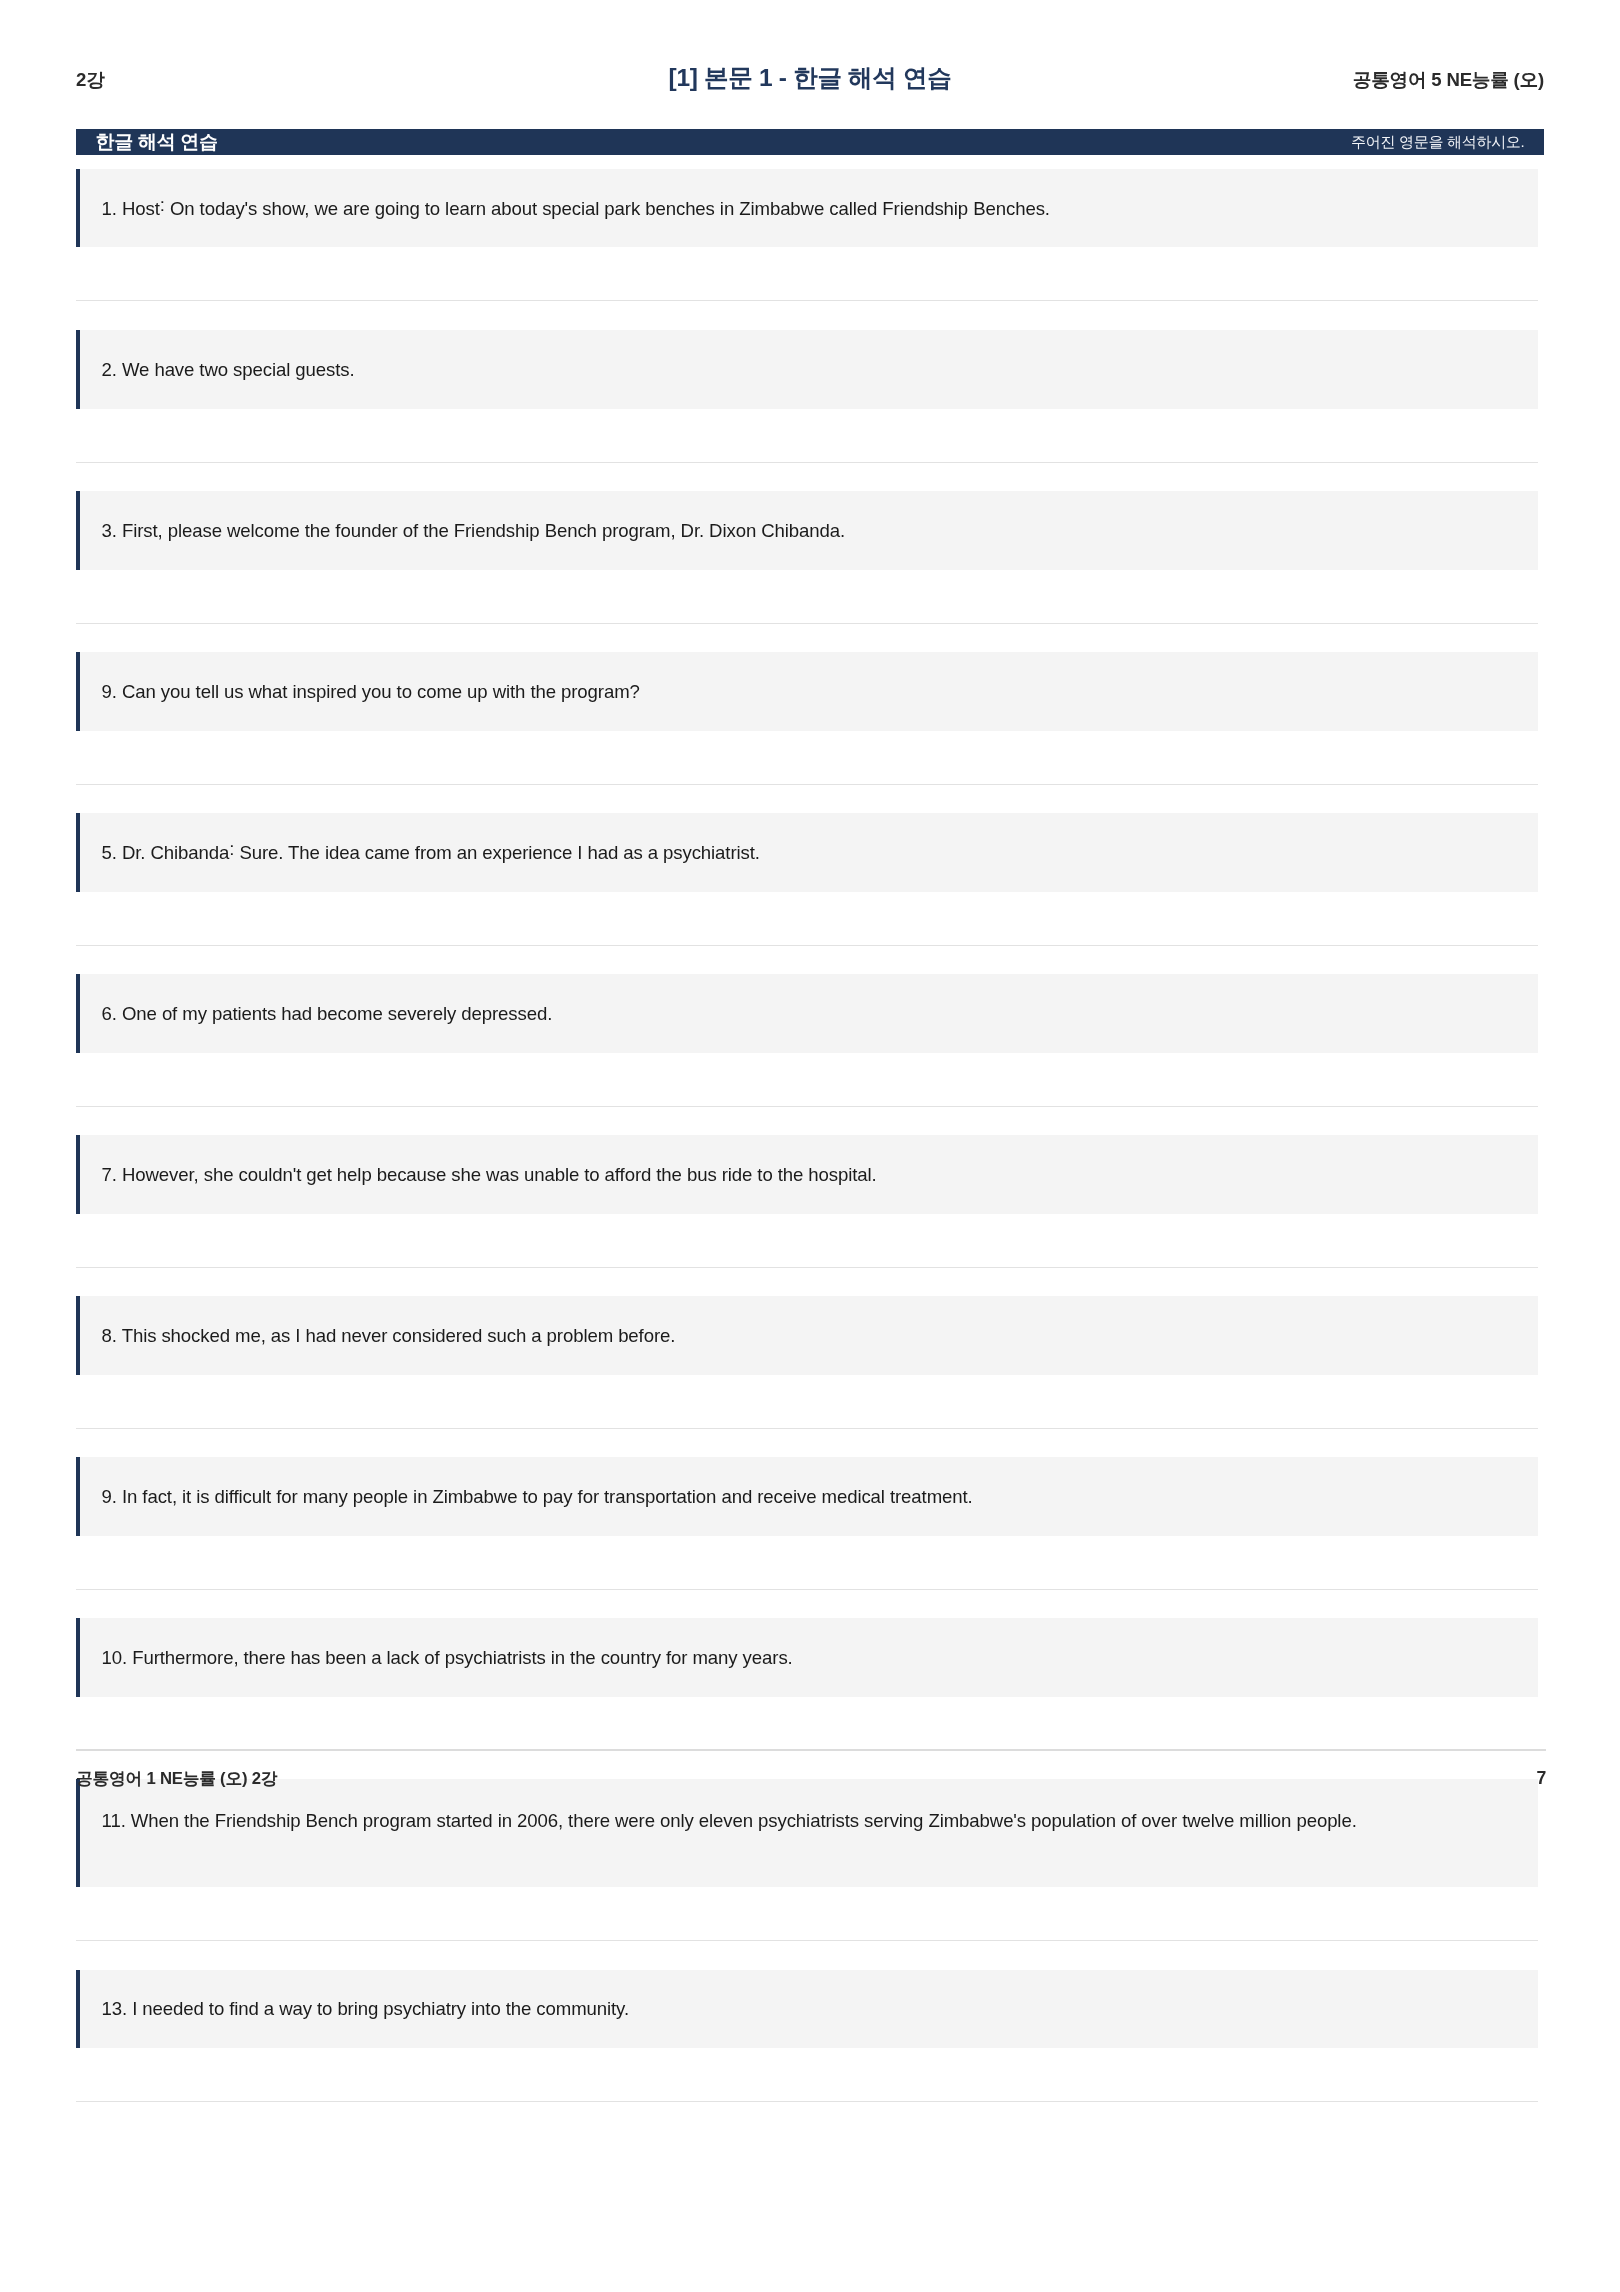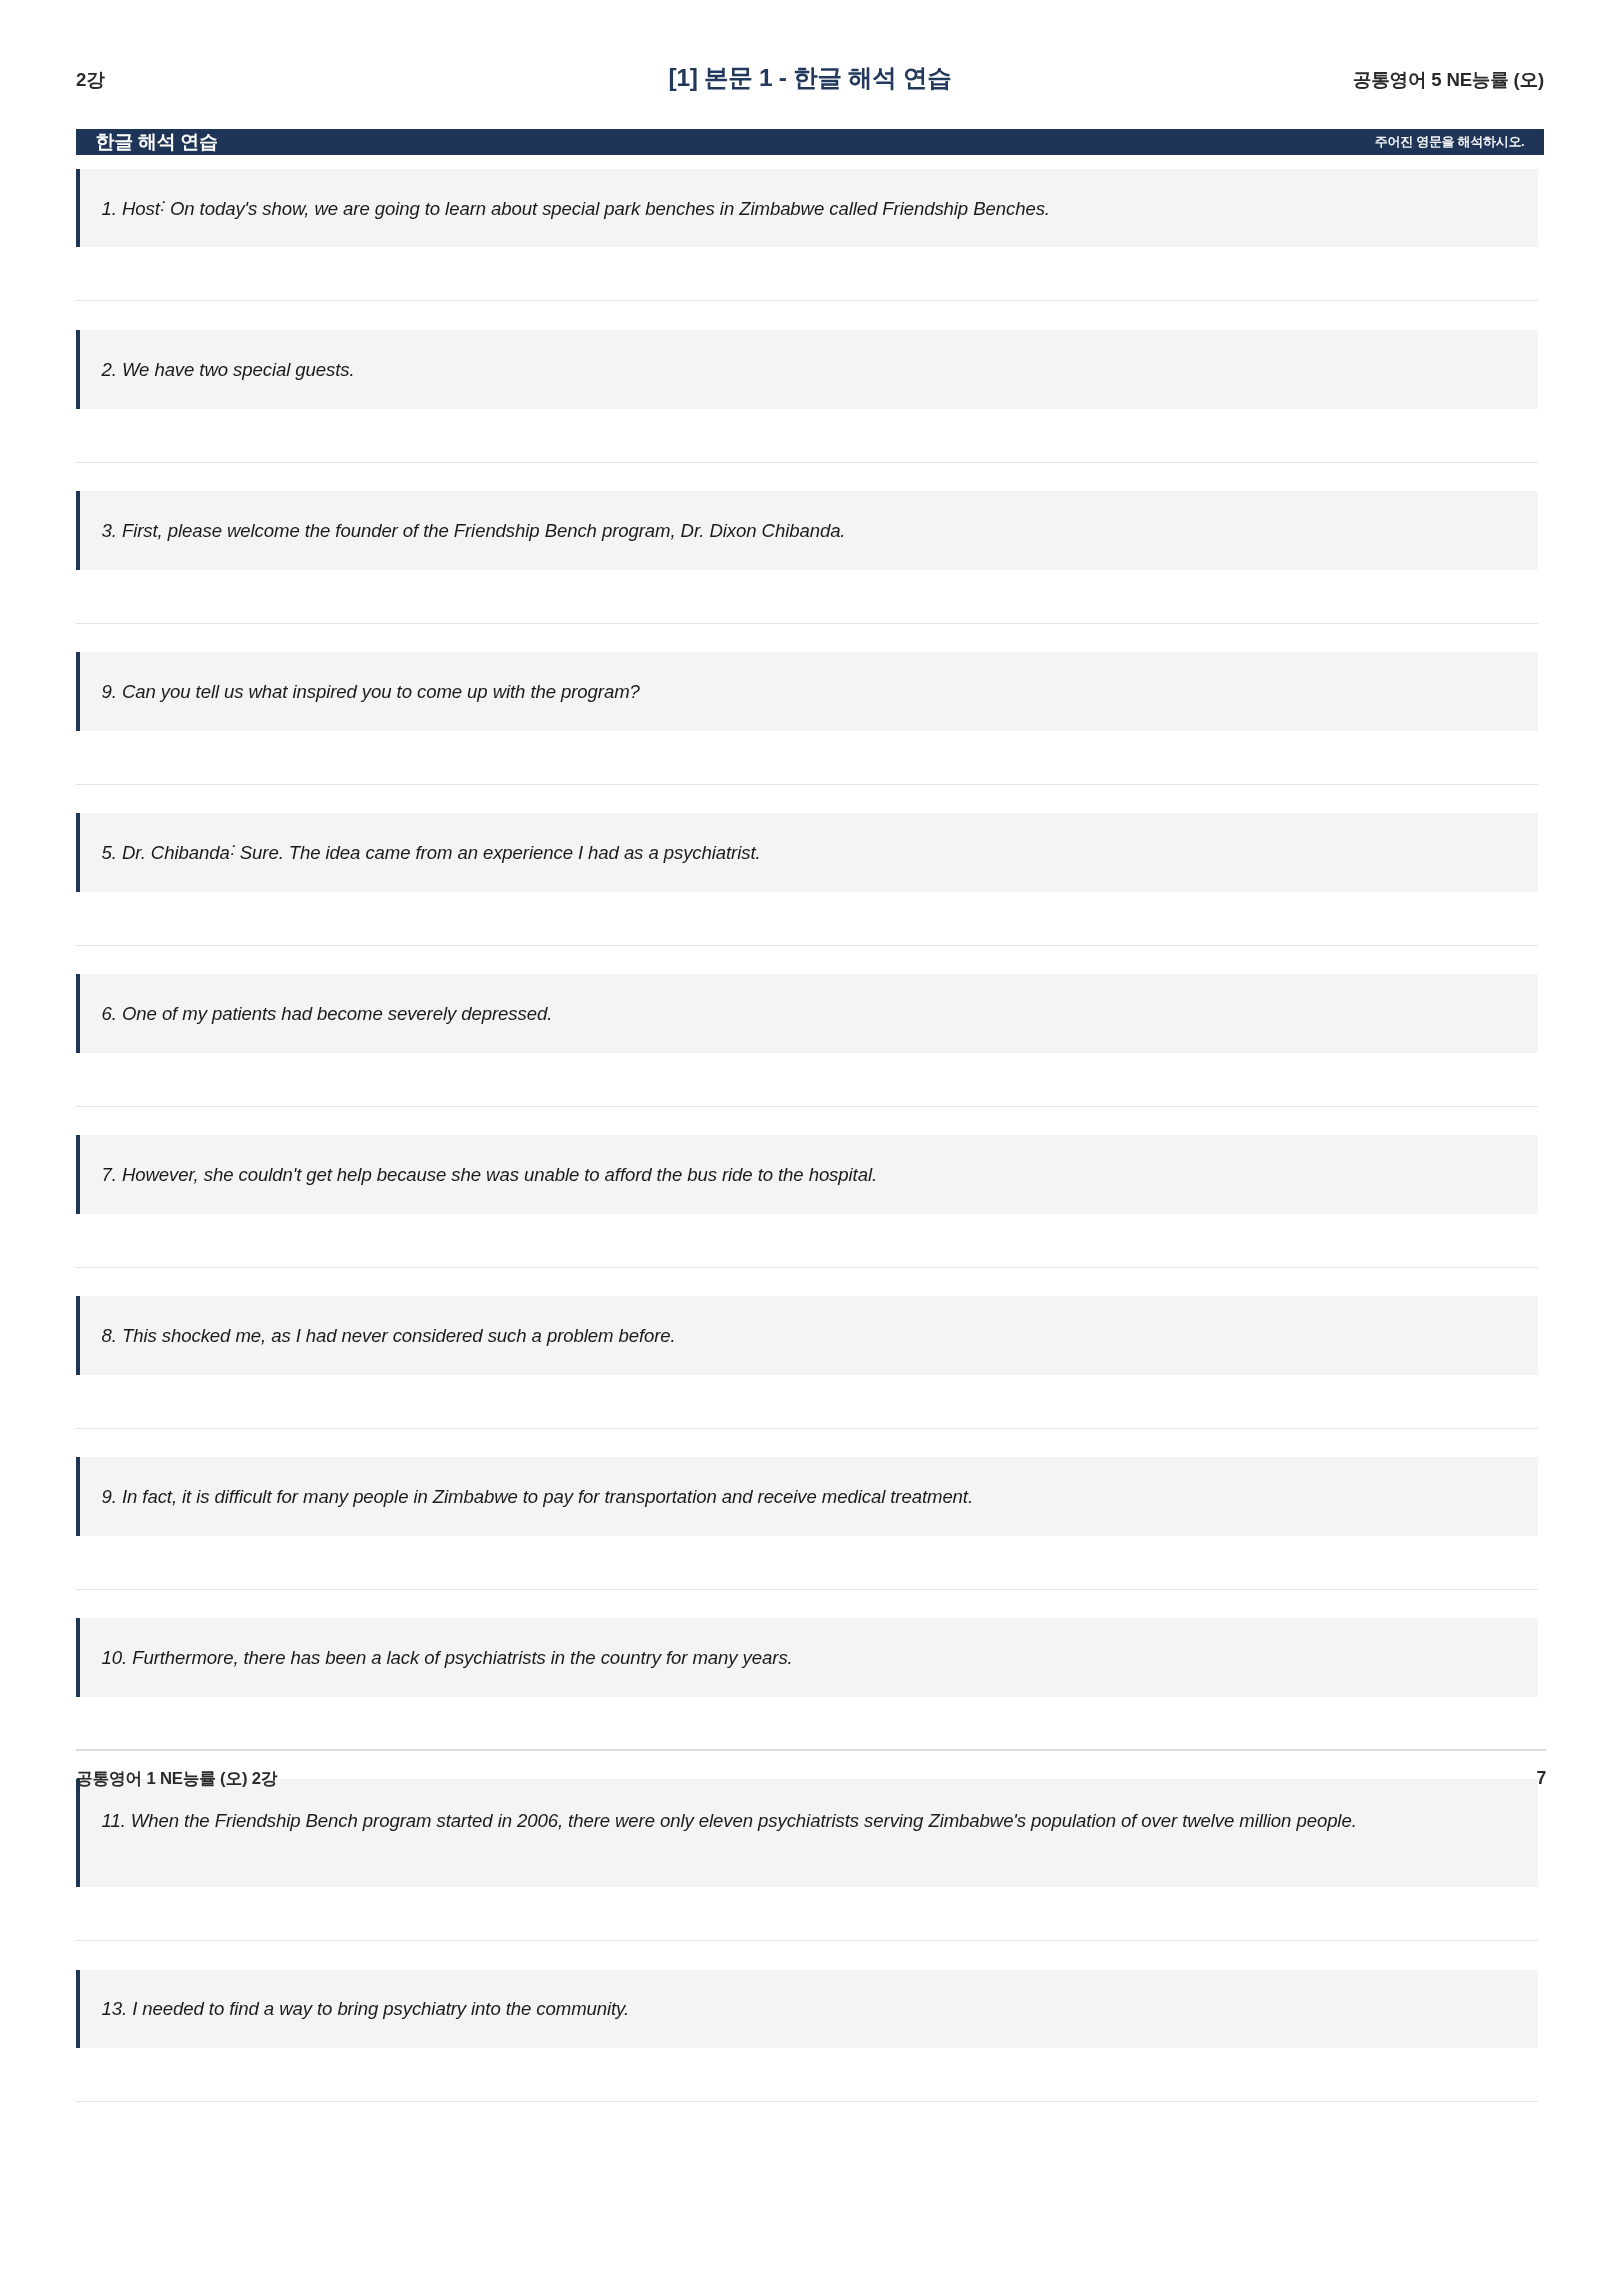--- a/index.html
+++ b/index.html
@@ -74,34 +74,33 @@
     justify-content: space-between;
     padding: 0 19.6px;
     color: #ffffff;
   }
   .section-bar .sb-title {
     font-size: 19px;
     font-weight: bold;
     letter-spacing: -0.3px;
   }
   .section-bar .sb-note {
-    font-size: 13px;
-    font-weight: bold;
+    font-size: 15px;
+    font-weight: normal;
     letter-spacing: -0.3px;
     color: #f2f4f8;
   }
 
   
   .sentence-list {
     margin-top: 13.7px;
     flex: 1 1 auto;
   }
   .sentence-block {
     padding-bottom: 3px;
-    font-style: italic;
   }
   .sentence-row {
     background: #f4f4f4;
     border-left: 4.9px solid #1f3557;
     padding: 21.6px 25.5px 21.6px 21.6px;
     min-height: 61px;
     display: flex;
     align-items: center;
     width: 1462px;
   }

